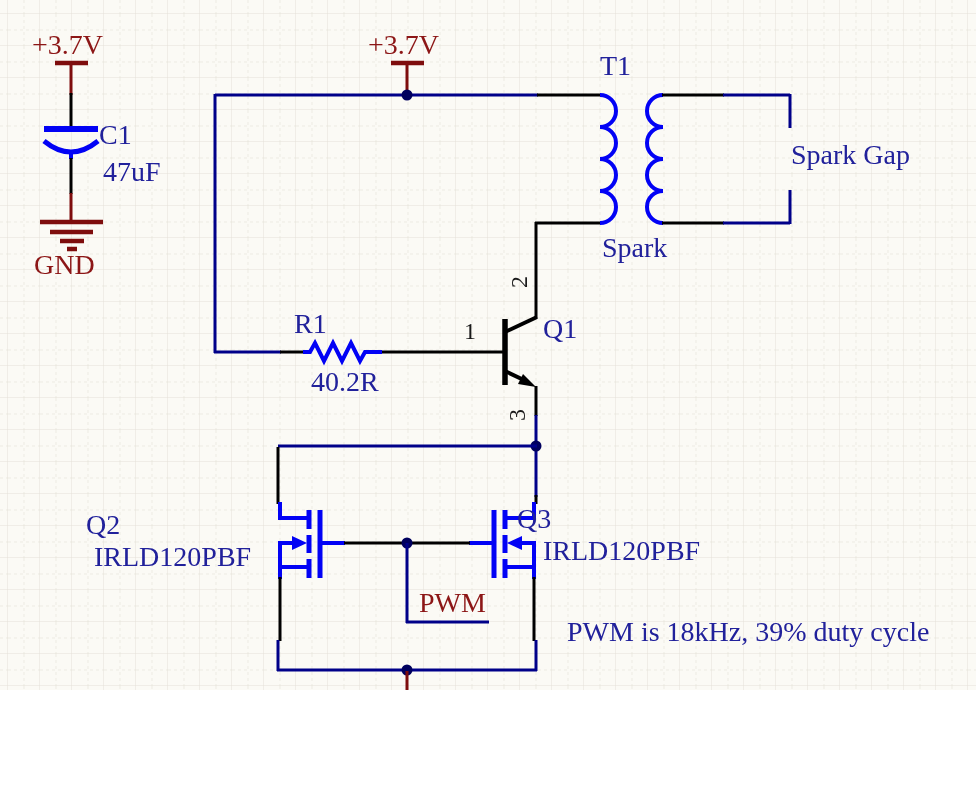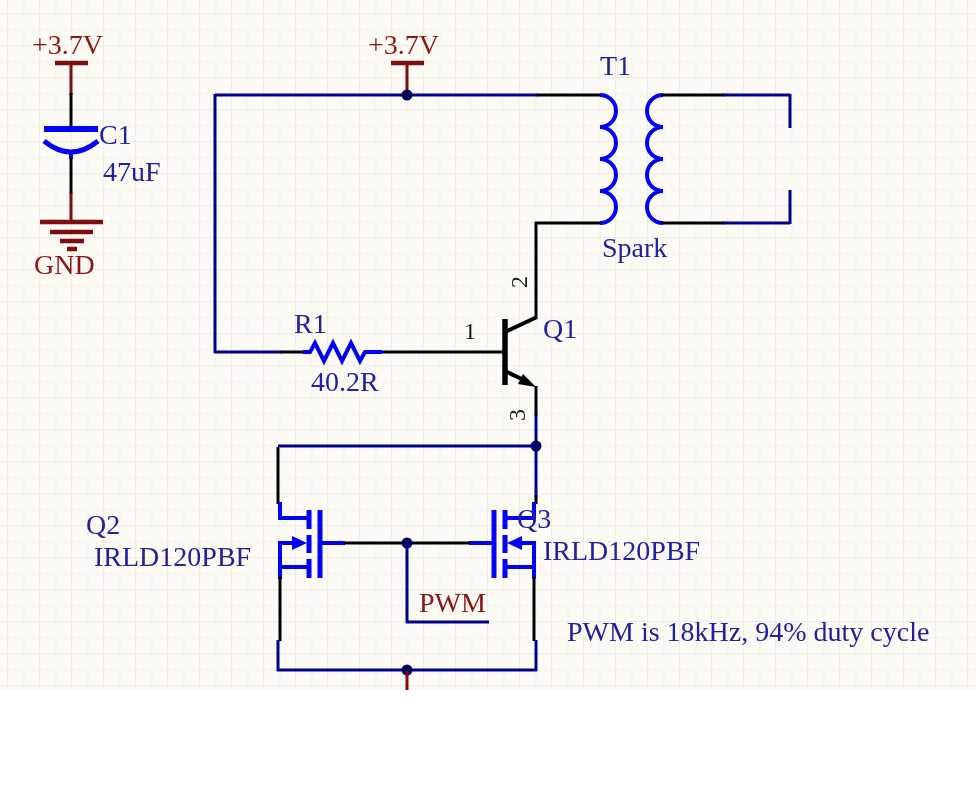--- a/index.html
+++ b/index.html
@@ -184,32 +184,33 @@
     </g>
   </svg>
 
   <div class="lbl red" style="left:32px;top:31px">+3.7V</div>
   <div class="lbl" style="left:99px;top:121px">C1</div>
   <div class="lbl" style="left:103px;top:158px">47uF</div>
   <div class="lbl red" style="left:34px;top:251px">GND</div>
 
   <div class="lbl red" style="left:368px;top:31px">+3.7V</div>
   <div class="lbl" style="left:600px;top:52px">T1</div>
+  <div class="lbl" style="left:791px;top:141px">Spark Gap</div>
   <div class="lbl" style="left:602px;top:234px">Spark</div>
 
   <div class="lbl" style="left:294px;top:310px">R1</div>
   <div class="lbl" style="left:311px;top:368px">40.2R</div>
 
   <div class="lbl blk" style="left:464px;top:319px">1</div>
   <div class="pin-rot" style="left:507px;top:270px">2</div>
   <div class="pin-rot" style="left:505px;top:403px">3</div>
   <div class="lbl" style="left:543px;top:315px">Q1</div>
 
   <div class="lbl" style="left:86px;top:511px">Q2</div>
   <div class="lbl" style="left:94px;top:543px">IRLD120PBF</div>
   <div class="lbl" style="left:517px;top:505px">Q3</div>
   <div class="lbl" style="left:543px;top:537px">IRLD120PBF</div>
 
   <div class="lbl red" style="left:419px;top:589px">PWM</div>
-  <div class="lbl" style="left:567px;top:618px">PWM is 18kHz, 94% duty cycle</div>
+  <div class="lbl" style="left:567px;top:618px">PWM is 18kHz, 39% duty cycle</div>
   <div class="lbl red" style="left:376px;top:731px">GND</div>
 
 </div>
 
 </body></html>

